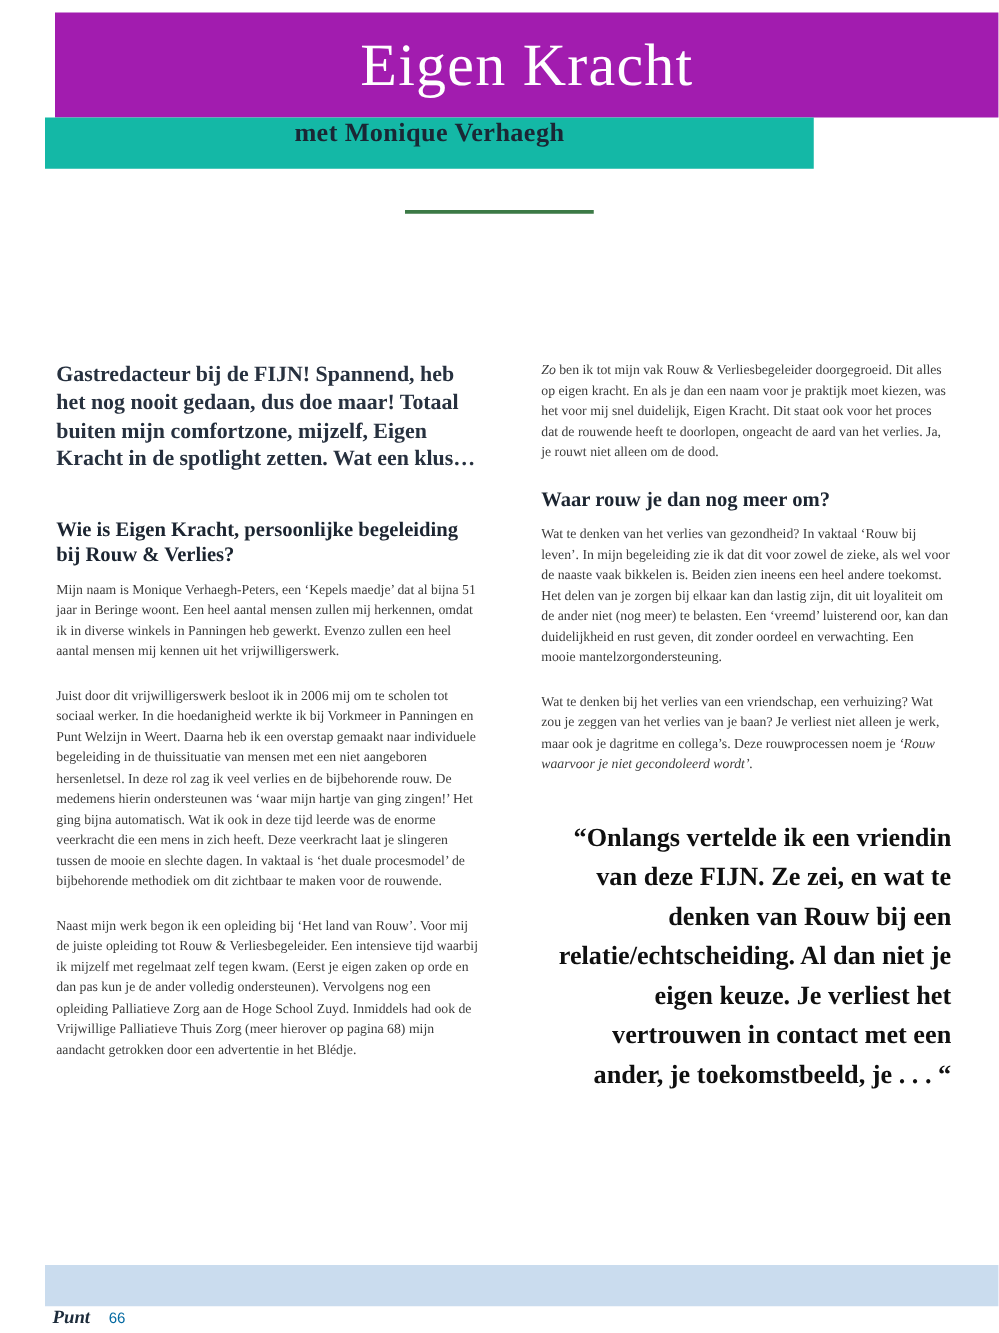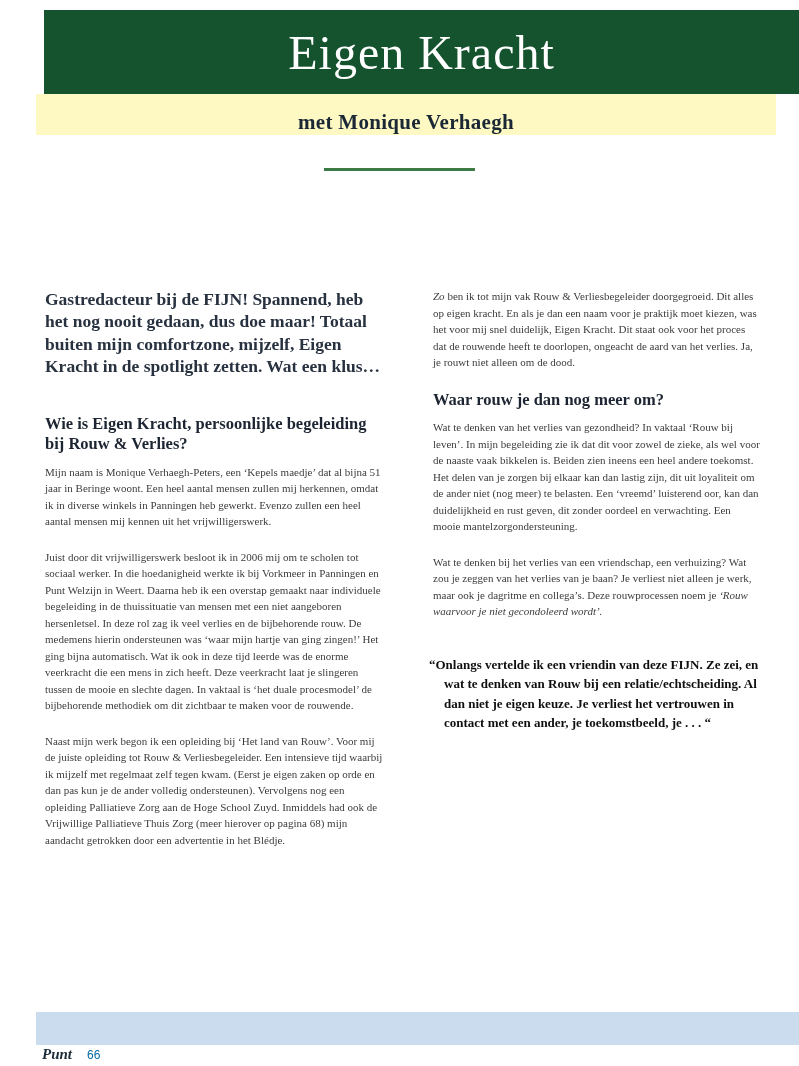--- a/index.html
+++ b/index.html
@@ -1,42 +1,42 @@
 <!DOCTYPE html>
 <html><head>
 <meta charset="utf-8">
 <style>
   * { margin:0; padding:0; box-sizing:border-box; }
   html,body { background:#ffffff; }
   body { font-family:"Liberation Serif", serif; }
   .page { width:799px; height:1066px; position:relative; background:#ffffff; overflow:hidden; margin:0 auto; }
 
-  .banner { position:absolute; top:10px; left:44px; right:0; height:84px; background:#14532d;
+  .banner { position:absolute; top:10px; left:44px; right:0; height:84px; background:#a21caf;
             display:flex; align-items:center; justify-content:center; }
   .banner h1 { color:#ffffff; font-size:48px; font-weight:500; letter-spacing:1px;
                font-family:"Liberation Serif", serif; }
 
-  .strip { position:absolute; top:94px; left:36px; width:740px; height:41px; background:#fef9c3;
-           display:flex; align-items:flex-end; justify-content:center; }
+  .strip { position:absolute; top:94px; left:36px; width:615px; height:41px; background:#14b8a6;
+           display:flex; align-items:flex-start; justify-content:center; }
   .strip h2 { font-size:21px; font-weight:700; color:#1a2735; letter-spacing:.3px; }
 
   .rule { position:absolute; top:168px; left:324px; width:151px; height:3px; background:#3c7a46; }
 
   .columns { position:absolute; top:288px; left:45px; width:716px; display:flex; gap:46px; }
   .col-left { width:342px; flex:none; }
   .col-right { flex:1; min-width:0; }
 
   .intro { font-size:17.5px; line-height:1.28; font-weight:700; color:#27313f; margin:0 0 36px; }
   h3.sec { font-size:16.5px; line-height:1.25; font-weight:700; color:#1c2531; margin:0 0 9px; }
   .col-right h3.sec { margin-top:11px; }
   p.body { font-size:11px; line-height:1.5; color:#3c3c3c; margin:0 0 19px; }
   p.body em { font-style:italic; }
 
-  blockquote.pull { margin:35px 0 0 -4px; font-size:13px; font-weight:700; line-height:1.5;
-                    color:#101010; padding-left:15px; text-indent:-15px; }
+  blockquote.pull { margin:35px 0 0 -4px; font-size:21px; font-weight:700; line-height:1.5;
+                    color:#101010; padding-left:15px; text-indent:-15px;text-align:right; }
 
   .footer-bar { position:absolute; top:1012px; left:36px; right:0; height:33px; background:#cadcee; }
   .footer-brand { position:absolute; top:1045px; left:42px; white-space:nowrap; }
   .brand { font-style:italic; font-weight:700; font-size:15px; color:#1c2b3a; }
   .pagenum { font-size:12px; color:#0369a1; font-family:"Liberation Sans", sans-serif; margin-left:15px; }
 </style>
 </head>
 <body>
 
 <div class="page">

